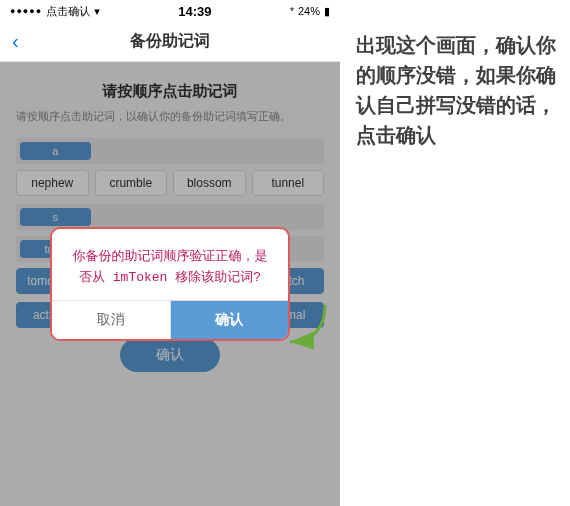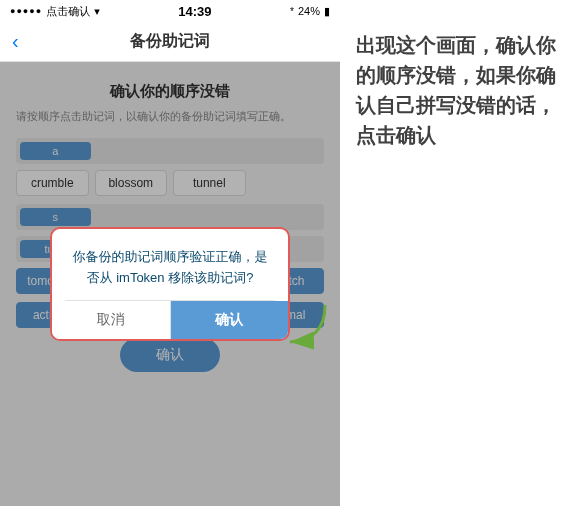--- a/index.html
+++ b/index.html
@@ -139,27 +139,27 @@
       width: 240px;
       border: 2px solid #e05a5a;
       overflow: hidden;
     }
     .dialog-body {
       padding: 18px 20px 12px;
       text-align: center;
     }
     .dialog-text {
       font-size: 13px;
-      color: #0c4a6e;
+      color: #be185d;
       line-height: 1.6;
+      font-family: Liberation Mono, monospace;
     }
     .dialog-actions {
       display: flex;
       border-top: 1px solid #e0e0e0;
-      border-radius: 17px;
     }
     .dialog-btn {
       flex: 1;
       padding: 10px 0;
       text-align: center;
       font-size: 14px;
       cursor: pointer;
       border: none;
       background: #fff;
     }
@@ -222,31 +222,32 @@
       <span style="font-size:11px;">▮</span>
     </div>
   </div>
 
   <div class="nav-bar">
     <span class="nav-back">‹</span>
     <span class="nav-title">备份助记词</span>
   </div>
 
   <div class="main-content">
-    <div class="page-title">确认你的顺序没错</div>
+    <div class="page-title">请按顺序点击助记词</div>
     <div class="page-subtitle">请按顺序点击助记词，以确认你的备份助记词填写正确。</div>
 
     <div style="display:grid;grid-template-columns:repeat(4,1fr);gap:6px;margin-bottom:6px;background:#e8e8e8;border-radius:4px;padding:4px;">
       <div class="selected-chip">a</div>
       <div style="background:#e8e8e8;border-radius:4px;padding:3px;"></div>
       <div style="background:#e8e8e8;border-radius:4px;padding:3px;"></div>
       <div style="background:#e8e8e8;border-radius:4px;padding:3px;"></div>
     </div>
 
     <div class="word-grid">
+      <div class="word-chip">nephew</div>
       <div class="word-chip">crumble</div>
       <div class="word-chip">blossom</div>
       <div class="word-chip">tunnel</div>
     </div>
 
     <div style="display:grid;grid-template-columns:repeat(4,1fr);gap:6px;margin-bottom:6px;background:#e8e8e8;border-radius:4px;padding:4px;">
       <div class="selected-chip">s</div>
       <div style="background:#e8e8e8;border-radius:4px;padding:3px;"></div>
       <div style="background:#e8e8e8;border-radius:4px;padding:3px;"></div>
       <div style="background:#e8e8e8;border-radius:4px;padding:3px;"></div>

